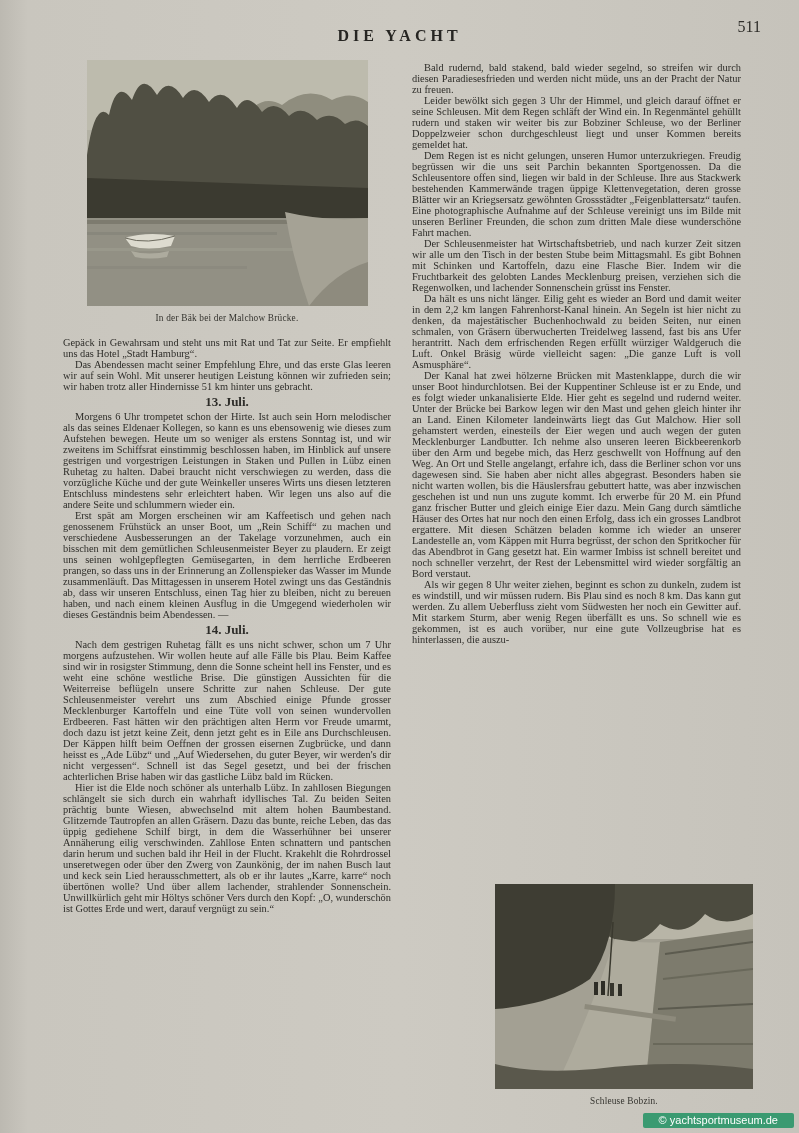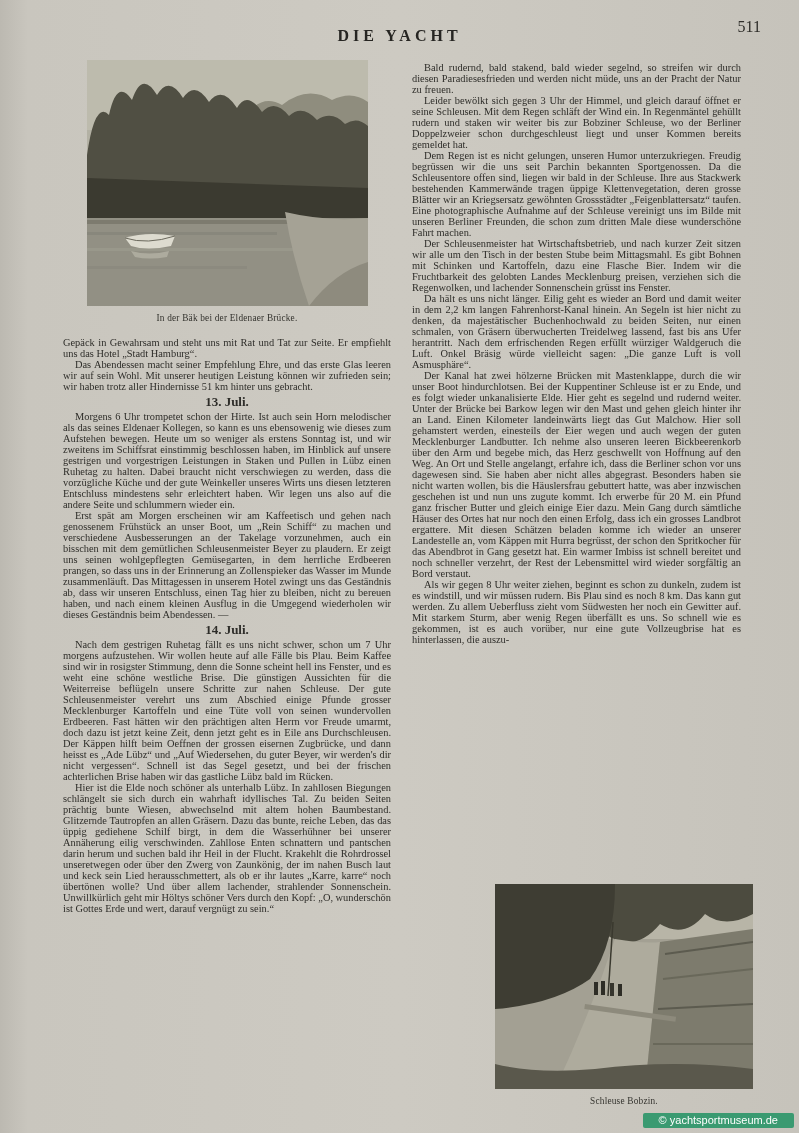--- a/index.html
+++ b/index.html
@@ -46,21 +46,21 @@
         <rect y="160" width="281" height="4" fill="#7d7b6f"></rect>
         <rect y="172" width="190" height="3" fill="#86847a" opacity="0.8"></rect>
         <rect y="188" width="230" height="3" fill="#9d9b8e" opacity="0.7"></rect>
         <rect y="206" width="160" height="3" fill="#89877b" opacity="0.6"></rect>
         <path d="M198,152 Q240,162 281,158 L281,246 L222,246 Q206,200 198,152 Z" fill="#a5a295"></path>
         <path d="M222,246 L281,246 L281,202 Q248,212 222,246 Z" fill="#8e8b7e"></path>
         <path d="M38,178 Q60,171 88,176 L84,186 Q60,191 44,186 Z" fill="#dddbcf"></path>
         <path d="M38,178 Q60,185 88,176" stroke="#6a685c" stroke-width="1" fill="none"></path>
         <path d="M44,191 Q62,196 82,191 L80,197 Q62,200 48,197 Z" fill="#b9b7aa" opacity="0.7"></path>
       </svg>
-      <figcaption>In der Bäk bei der Eldenaer Brücke.</figcaption>
+      <figcaption>In der Bäk bei der Malchow Brücke.</figcaption>
     </figure>
 
     <div class="left-text">
       <p class="noindent">Gepäck in Gewahrsam und steht uns mit Rat und Tat zur Seite. Er empfiehlt uns das Hotel „Stadt Hamburg“.</p>
       <p>Das Abendessen macht seiner Empfehlung Ehre, und das erste Glas leeren wir auf sein Wohl. Mit unserer heutigen Leistung können wir zufrieden sein; wir haben trotz aller Hindernisse 51 km hinter uns gebracht.</p>
       <div class="dateheading">13. Juli.</div>
       <p>Morgens 6 Uhr trompetet schon der Hirte. Ist auch sein Horn melodischer als das seines Eldenaer Kollegen, so kann es uns ebensowenig wie dieses zum Aufstehen bewegen. Heute um so weniger als erstens Sonntag ist, und wir zweitens im Schiffsrat einstimmig beschlossen haben, im Hinblick auf unsere gestrigen und vorgestrigen Leistungen in Staken und Pullen in Lübz einen Ruhetag zu halten. Dabei braucht nicht verschwiegen zu werden, dass die vorzügliche Küche und der gute Weinkeller unseres Wirts uns diesen letzteren Entschluss mindestens sehr erleichtert haben. Wir legen uns also auf die andere Seite und schlummern wieder ein.</p>
       <p>Erst spät am Morgen erscheinen wir am Kaffeetisch und gehen nach genossenem Frühstück an unser Boot, um „Rein Schiff“ zu machen und verschiedene Ausbesserungen an der Takelage vorzunehmen, auch ein bisschen mit dem gemütlichen Schleusenmeister Beyer zu plaudern. Er zeigt uns seinen wohlgepflegten Gemüsegarten, in dem herrliche Erdbeeren prangen, so dass uns in der Erinnerung an Zollenspieker das Wasser im Munde zusammenläuft. Das Mittagessen in unserem Hotel zwingt uns das Geständnis ab, dass wir unseren Entschluss, einen Tag hier zu bleiben, nicht zu bereuen haben, und nach einem kleinen Ausflug in die Umgegend wiederholen wir dieses Geständnis beim Abendessen. —</p>
       <div class="dateheading">14. Juli.</div>
       <p>Nach dem gestrigen Ruhetag fällt es uns nicht schwer, schon um 7 Uhr morgens aufzustehen. Wir wollen heute auf alle Fälle bis Plau. Beim Kaffee sind wir in rosigster Stimmung, denn die Sonne scheint hell ins Fenster, und es weht eine schöne westliche Brise. Die günstigen Aussichten für die Weiterreise beflügeln unsere Schritte zur nahen Schleuse. Der gute Schleusenmeister verehrt uns zum Abschied einige Pfunde grosser Mecklenburger Kartoffeln und eine Tüte voll von seinen wundervollen Erdbeeren. Fast hätten wir den prächtigen alten Herrn vor Freude umarmt, doch dazu ist jetzt keine Zeit, denn jetzt geht es in Eile ans Durchschleusen. Der Käppen hilft beim Oeffnen der grossen eisernen Zugbrücke, und dann heisst es „Ade Lübz“ und „Auf Wiedersehen, du guter Beyer, wir werden's dir nicht vergessen“. Schnell ist das Segel gesetzt, und bei der frischen achterlichen Brise haben wir das gastliche Lübz bald im Rücken.</p>

